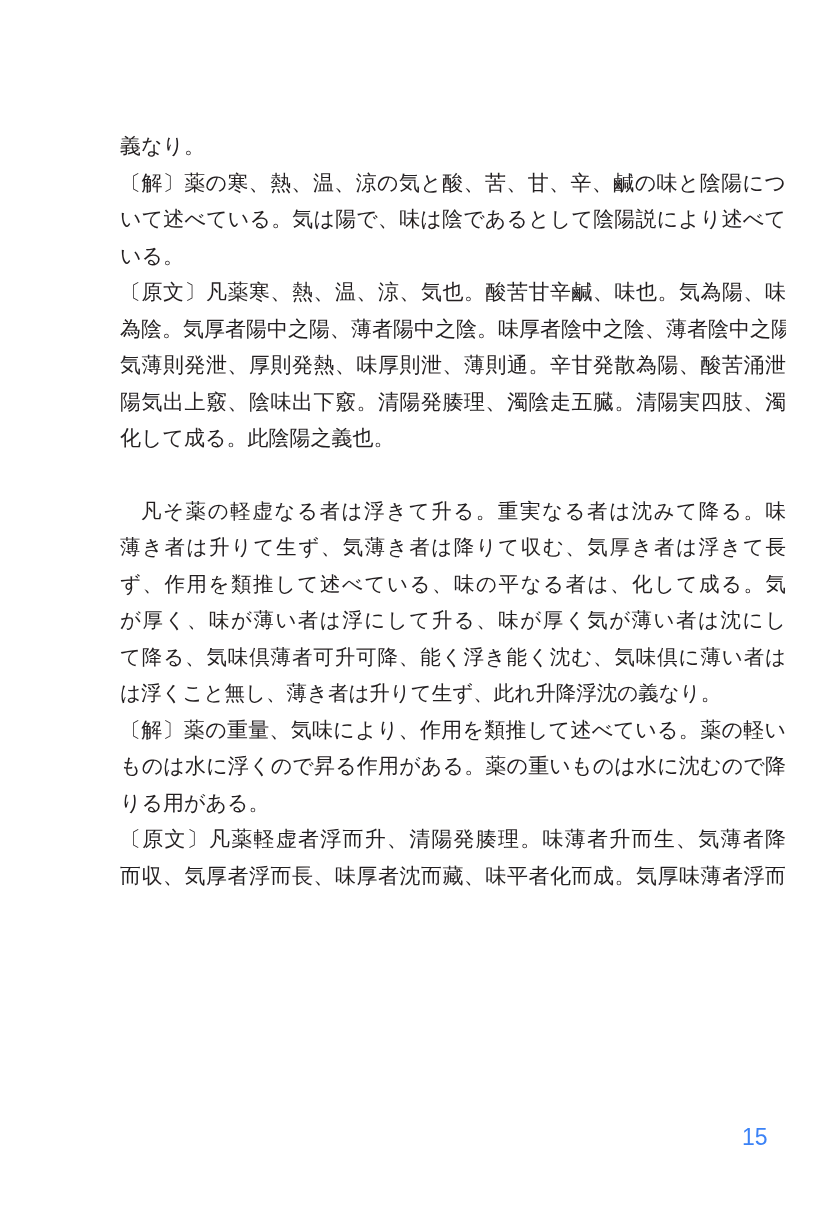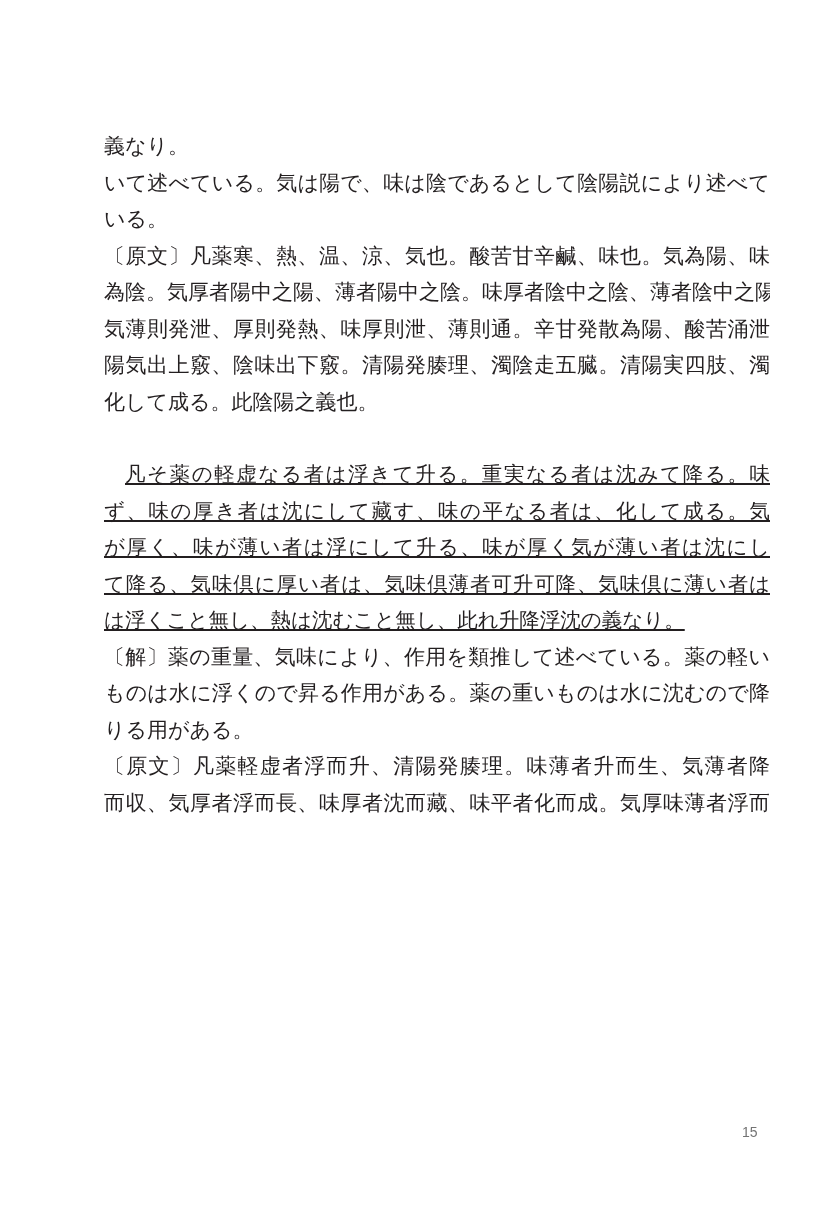--- a/index.html
+++ b/index.html
@@ -9,41 +9,40 @@
     }
     body {
       width: 830px;
       height: 1218px;
       position: relative;
       overflow: hidden;
       color: #231f20;
     }
     .page {
       position: absolute;
-      left: 104px;
+      left: 120px;
       top: 128px;
       width: 666px;
     }
     .line {
       height: 36.5px;
       line-height: 36.5px;
       font-size: 21px;
       white-space: nowrap;
       overflow: hidden;
       text-align: justify;
       text-align-last: justify;
       font-family: "DejaVu Serif", "Liberation Serif", serif;
     }
     .line.last {
       text-align-last: left;
     }
     .line.gothic {
       font-family: "DejaVu Sans", "Liberation Sans", sans-serif;
       font-size: 20.5px;
-      text-decoration: underline;
     }
     .line.indent {
       padding-left: 21px;
     }
     .gap {
       height: 36px;
     }
     .heading {
       height: 44px;
       line-height: 44px;
@@ -55,52 +54,54 @@
     }
     .heading .num {
       font-weight: normal;
       margin-right: 12px;
     }
     .page-number {
       position: absolute;
       left: 742px;
       top: 1124px;
       font-family: "Liberation Sans", sans-serif;
-      font-size: 14px;
-      color: #737373;
+      font-size: 23px;
+      color: #3b82f6;
     }
   </style>
 </head>
 <body>
 
 <div class="page">
 
   <div>
     <div class="line last">義なり。</div>
+    <div class="line">〔解〕薬の寒、熱、温、涼の気と酸、苦、甘、辛、鹹の味と陰陽につ</div>
     <div class="line">いて述べている。気は陽で、味は陰であるとして陰陽説により述べて</div>
     <div class="line last">いる。</div>
   </div>
 
   <div>
     <div class="line">〔原文〕凡薬寒、熱、温、涼、気也。酸苦甘辛鹹、味也。気為陽、味</div>
     <div class="line">為陰。気厚者陽中之陽、薄者陽中之陰。味厚者陰中之陰、薄者陰中之陽。</div>
     <div class="line">気薄則発泄、厚則発熱、味厚則泄、薄則通。辛甘発散為陽、酸苦涌泄</div>
     <div class="line">陽気出上竅、陰味出下竅。清陽発腠理、濁陰走五臓。清陽実四肢、濁</div>
     <div class="line last">化して成る。此陰陽之義也。</div>
   </div>
 
   <div class="gap"></div>
 
 
   <div>
     <div class="line gothic indent">凡そ薬の軽虚なる者は浮きて升る。重実なる者は沈みて降る。味</div>
-    <div class="line gothic">ず、味の厚き者は沈にして藏す、味の平なる者は、化して成る。気</div>
+    <div class="line gothic">薄き者は升りて生ず、気薄き者は降りて収む、気厚き者は浮きて長</div>
+    <div class="line gothic">ず、作用を類推して述べている、味の平なる者は、化して成る。気</div>
     <div class="line gothic">が厚く、味が薄い者は浮にして升る、味が厚く気が薄い者は沈にし</div>
-    <div class="line gothic">て降る、気味倶に厚い者は、気味倶薄者可升可降、気味倶に薄い者は</div>
-    <div class="line gothic last">は浮くこと無し、熱は沈むこと無し、此れ升降浮沈の義なり。</div>
+    <div class="line gothic">て降る、気味倶薄者可升可降、能く浮き能く沈む、気味倶に薄い者は</div>
+    <div class="line gothic last">は浮くこと無し、薄き者は升りて生ず、此れ升降浮沈の義なり。</div>
   </div>
 
   <div>
     <div class="line">〔解〕薬の重量、気味により、作用を類推して述べている。薬の軽い</div>
     <div class="line">ものは水に浮くので昇る作用がある。薬の重いものは水に沈むので降</div>
     <div class="line last">りる用がある。</div>
   </div>
 
   <div>
     <div class="line">〔原文〕凡薬軽虚者浮而升、清陽発腠理。味薄者升而生、気薄者降</div>

